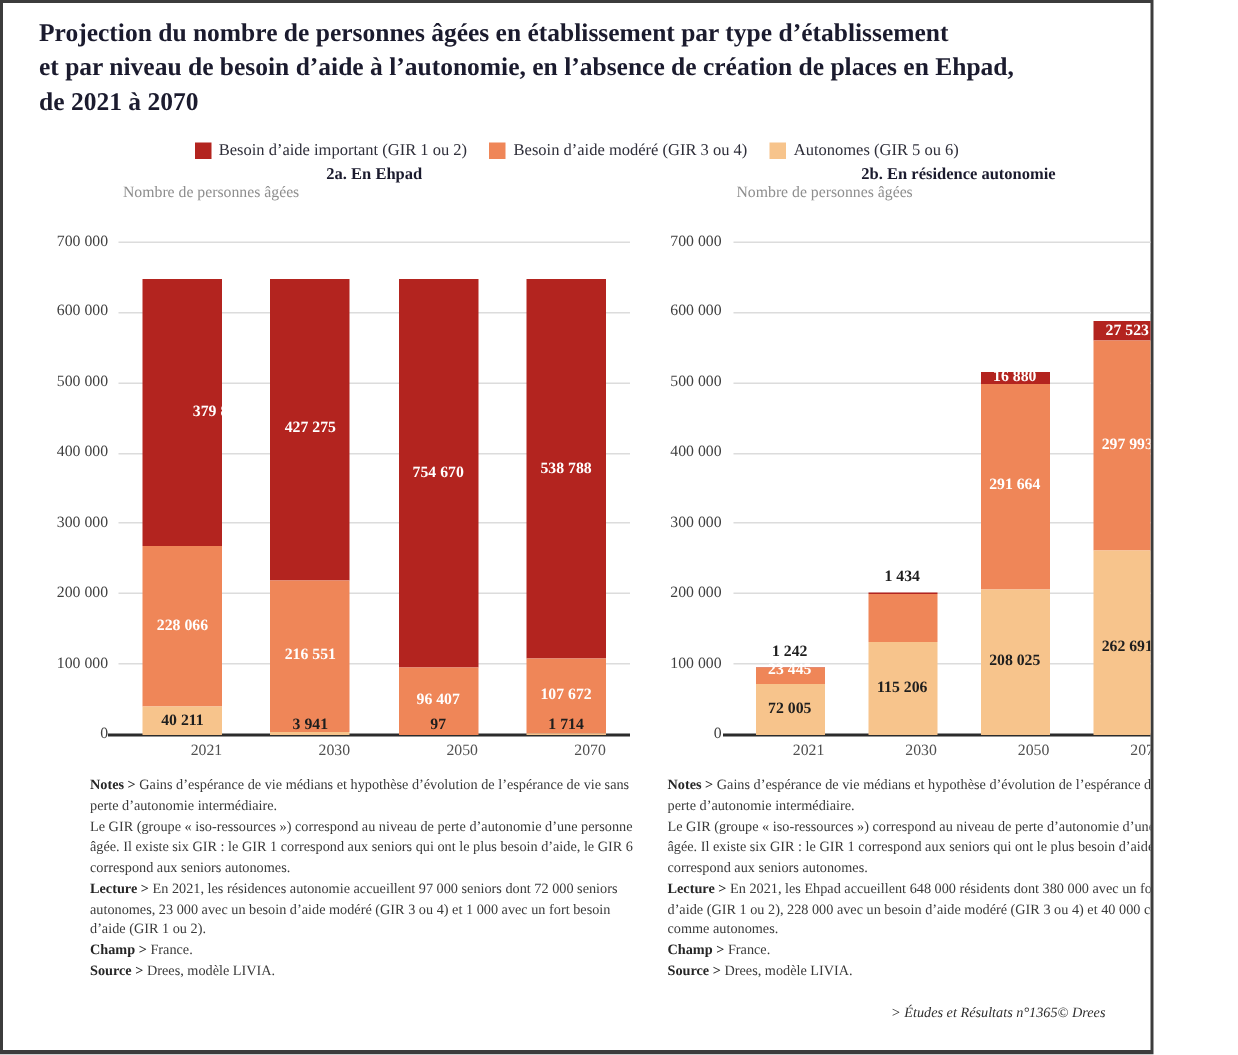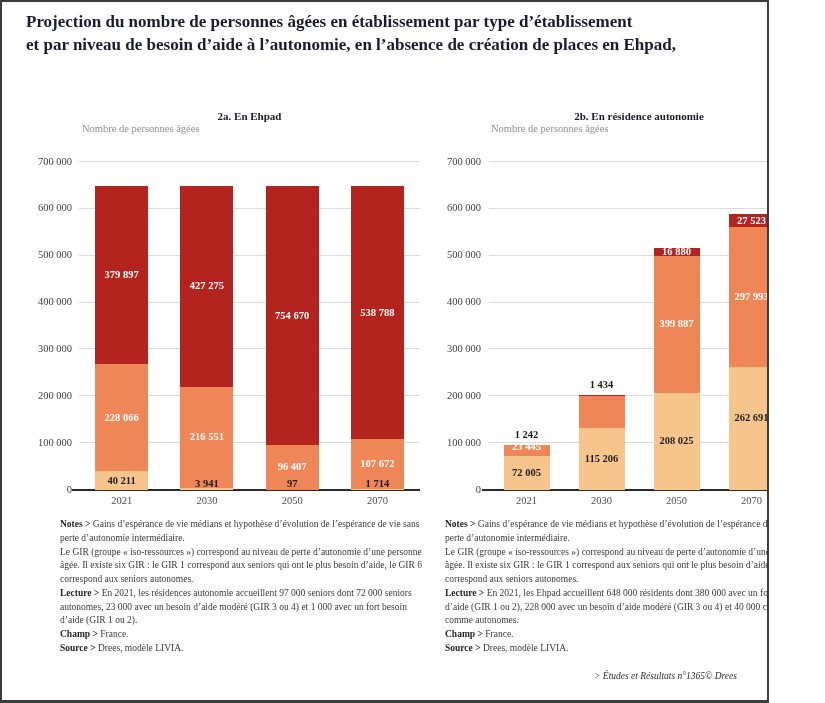--- a/index.html
+++ b/index.html
@@ -35,40 +35,55 @@
   .baseline { position:absolute; left:-7px; right:0; bottom:-1px; height:2px; background:#2b2b2b; }
   .bars { position:absolute; left:0; right:0; top:0; bottom:0; display:flex; justify-content:space-around; align-items:flex-end; }
   .bar { position:relative; display:flex; flex-direction:column-reverse; }
   .bar-label {
     position:absolute; left:50%; transform:translateX(-50%);
     font-size:10.5px; font-weight:bold; white-space:nowrap; line-height:1;
   }
   .xlabels { position:absolute; top:493px; display:flex; justify-content:space-around; font-size:10.5px; color:#4f4f4f; }
   #xl0 { left:77px; width:341px; }
   #xl1 { left:487px; width:300px; }
-  .xlabel { text-align:center; }
+  .xlabel { text-align:right; }
   .notes { position:absolute; top:516px; font-size:9.5px; line-height:1.45; color:#3a3a3a; }
   #notes0 { left:58px; width:362px; }
   #notes1 { left:443px; width:368px; }
   .notes b { color:#262626; }
   .footer {
     position:absolute; top:669px; right:30px;
     font-size:9.5px; font-style:italic; color:#2f2f2f;
   }
 </style>
 </head>
 <body>
 
 <div class="frame">
 
   <div class="title">
     <span style="display:block">Projection du nombre de personnes âgées en établissement par type d’établissement</span>
     <span style="display:block">et par niveau de besoin d’aide à l’autonomie, en l’absence de création de places en Ehpad,</span>
+    <span style="display:block">de 2021 à 2070</span>
   </div>
 
+  <div class="legend">
+    <div class="legend-item">
+      <span class="legend-swatch" style="background: rgb(179, 36, 31);"></span>
+      <span>Besoin d’aide important (GIR 1 ou 2)</span>
+    </div>
+    <div class="legend-item">
+      <span class="legend-swatch" style="background: rgb(239, 134, 88);"></span>
+      <span>Besoin d’aide modéré (GIR 3 ou 4)</span>
+    </div>
+    <div class="legend-item">
+      <span class="legend-swatch" style="background: rgb(247, 196, 140);"></span>
+      <span>Autonomes (GIR 5 ou 6)</span>
+    </div>
+  </div>
 
   <div id="sub0" class="subtitle">2a. En Ehpad</div>
   <div id="sub1" class="subtitle">2b. En résidence autonomie</div>
 
   <div id="ylab0" class="ylab">Nombre de personnes âgées</div>
   <div id="ylab1" class="ylab">Nombre de personnes âgées</div>
 
   <div id="ticks0" class="ticks">
       <div class="tick" style="bottom: 0px;">0</div>
       <div class="tick" style="bottom: 46.8571px;">100 000</div>
@@ -99,21 +114,21 @@
       <div class="gridline" style="bottom: 281.143px;"></div>
       <div class="gridline" style="bottom: 328px;"></div>
       <div class="baseline"></div>
       <div class="bars">
         <div class="bar" style="width: 53px;">
           <div style="height: 18.8417px; background: rgb(247, 196, 140);"></div>
           <span class="bar-label" style="bottom: 3.92086px; color: rgb(30, 30, 30);">40 211</span>
           <div style="height: 106.865px; background: rgb(239, 134, 88);"></div>
           <span class="bar-label" style="bottom: 66.7743px; color: rgb(255, 255, 255);">228 066</span>
           <div style="height: 178.009px; background: rgb(179, 36, 31);"></div>
-          <span class="bar-label" style="bottom: 209.211px; color: rgb(255, 255, 255);">379 897</span>
+          <span class="bar-label" style="bottom: 209.211px; color: rgb(255, 255, 255); margin-left: 24px;">379 897</span>
         </div>
         <div class="bar" style="width: 53px;">
           <div style="height: 1.84664px; background: rgb(247, 196, 140);"></div>
           <span class="bar-label" style="bottom: 1px; color: rgb(30, 30, 30);">3 941</span>
           <div style="height: 101.66px; background: rgb(239, 134, 88);"></div>
           <span class="bar-label" style="bottom: 47.1768px; color: rgb(255, 255, 255);">216 551</span>
           <div style="height: 200.209px; background: rgb(179, 36, 31);"></div>
           <span class="bar-label" style="bottom: 198.111px; color: rgb(255, 255, 255);">427 275</span>
         </div>
         <div class="bar" style="width: 53px;">
@@ -157,27 +172,27 @@
           <span class="bar-label" style="bottom: 25.474px; color: rgb(30, 30, 30);">115 206</span>
           <div style="height: 32.4031px; background: rgb(239, 134, 88);"></div>
           <span class="bar-label" style="bottom: 72.6495px; color: rgb(255, 255, 255); margin-left: 39px;">69 153</span>
           <div style="height: 0.671931px; background: rgb(179, 36, 31);"></div>
           <span class="bar-label" style="bottom: 99.023px; color: rgb(30, 30, 30);">1 434</span>
         </div>
         <div class="bar" style="width: 46px;">
           <div style="height: 97.4746px; background: rgb(247, 196, 140);"></div>
           <span class="bar-label" style="bottom: 43.2373px; color: rgb(30, 30, 30);">208 025</span>
           <div style="height: 136.77px; background: rgb(239, 134, 88);"></div>
-          <span class="bar-label" style="bottom: 160.36px; color: rgb(255, 255, 255);">399 887</span>
+          <span class="bar-label" style="bottom: 160.36px; color: rgb(255, 255, 255);">291 664</span>
           <div style="height: 7.90949px; background: rgb(179, 36, 31);"></div>
           <span class="bar-label" style="bottom: 232.699px; color: rgb(255, 255, 255);">16 880</span>
         </div>
         <div class="bar" style="width: 46px;">
           <div style="height: 123.089px; background: rgb(247, 196, 140);"></div>
-          <span class="bar-label" style="bottom: 67px; color: rgb(30, 30, 30);">262 691</span>
+          <span class="bar-label" style="bottom: 53px; color: rgb(30, 30, 30);">262 691</span>
           <div style="height: 139.631px; background: rgb(239, 134, 88);"></div>
           <span class="bar-label" style="bottom: 187.405px; color: rgb(255, 255, 255);">297 993</span>
           <div style="height: 12.8965px; background: rgb(179, 36, 31);"></div>
           <span class="bar-label" style="bottom: 263.669px; color: rgb(255, 255, 255);">27 523</span>
         </div>
       </div>
     </div>
 
   <div id="xl0" class="xlabels">
       <div class="xlabel" style="width: 53px;">2021</div>

